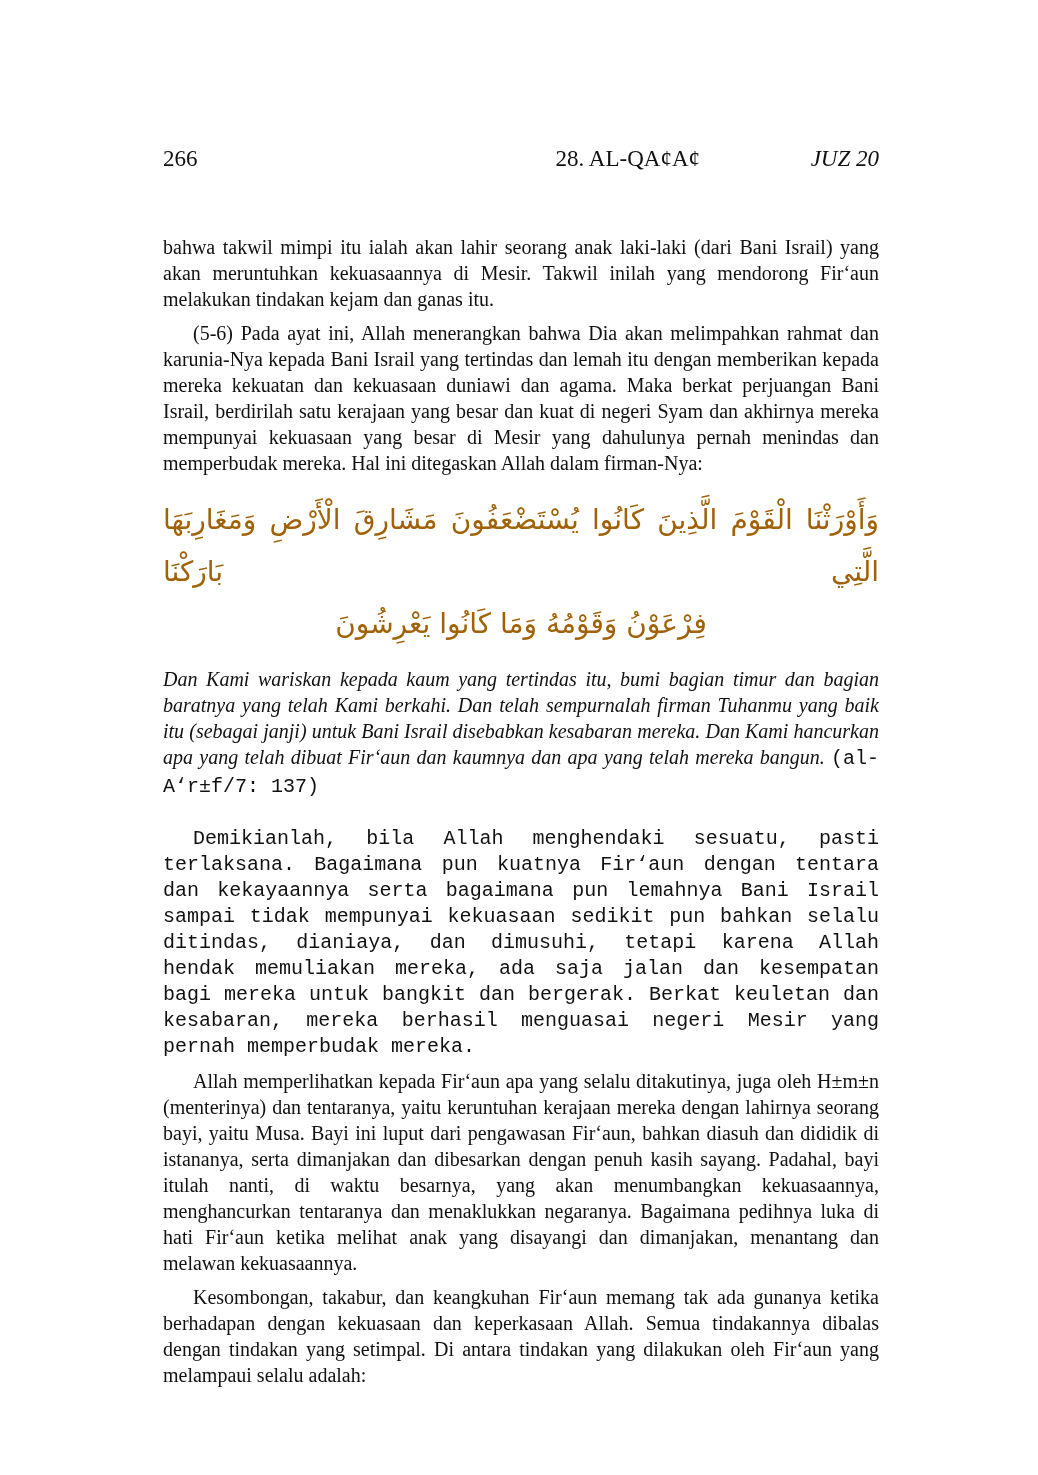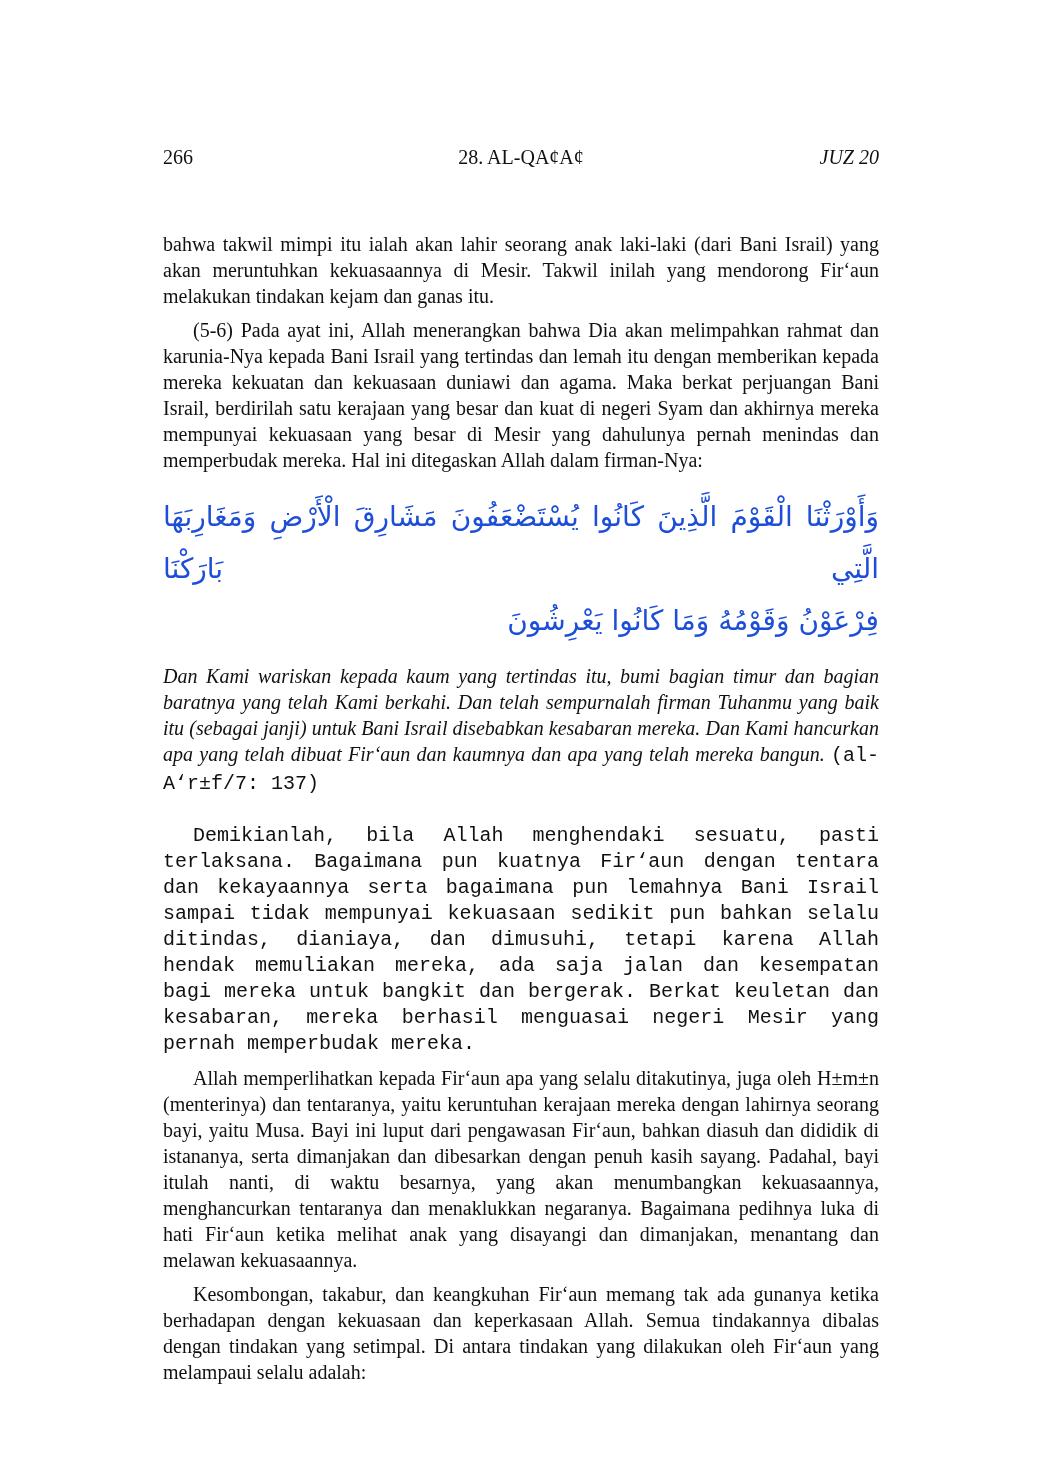--- a/index.html
+++ b/index.html
@@ -17,25 +17,25 @@
   }
   .page {
     position: absolute;
     left: 163px;
     top: 146px;
     width: 716px;
   }
   .page-header {
     display: flex;
     align-items: baseline;
-    font-size: 20px;
+    font-size: 23px;
     margin-bottom: 62px;
   }
   .page-header .pagenum   { flex: 1; text-align: left; }
-  .page-header .surah     { flex: 2; text-align: center; }
+  .page-header .surah     { flex: 2; text-align: right; }
   .page-header .juz       { flex: 1; text-align: right; font-style: italic; }
 
   .body-text p {
     margin: 0;
     font-size: 20px;
     line-height: 26px;
     text-align: justify;
   }
   .body-text p.indent { text-indent: 30px; margin-top: 8px; }
 
@@ -43,28 +43,28 @@
     margin-top: 18px;
     margin-bottom: 16px;
     direction: rtl;
   }
   .arabic-line {
     font-family: "DejaVu Sans", sans-serif;
     font-size: 28px;
     line-height: 52px;
     direction: rtl;
     unicode-bidi: embed;
-    color: #1d4ed8;
+    color: #a16207;
   }
   .arabic-line.justify-line {
     text-align: justify;
     text-align-last: justify;
   }
   .arabic-line.center-line {
-    text-align: right;
+    text-align: center;
   }
 
   .translation {
     margin: 0;
     font-size: 20.5px;
     line-height: 26px;
     text-align: justify;
   }
   .translation .trans-italic { font-style: italic; margin-top: 32px; }
   .translation .trans-ref    { font-style: normal; font-family: Liberation Mono, monospace; }

